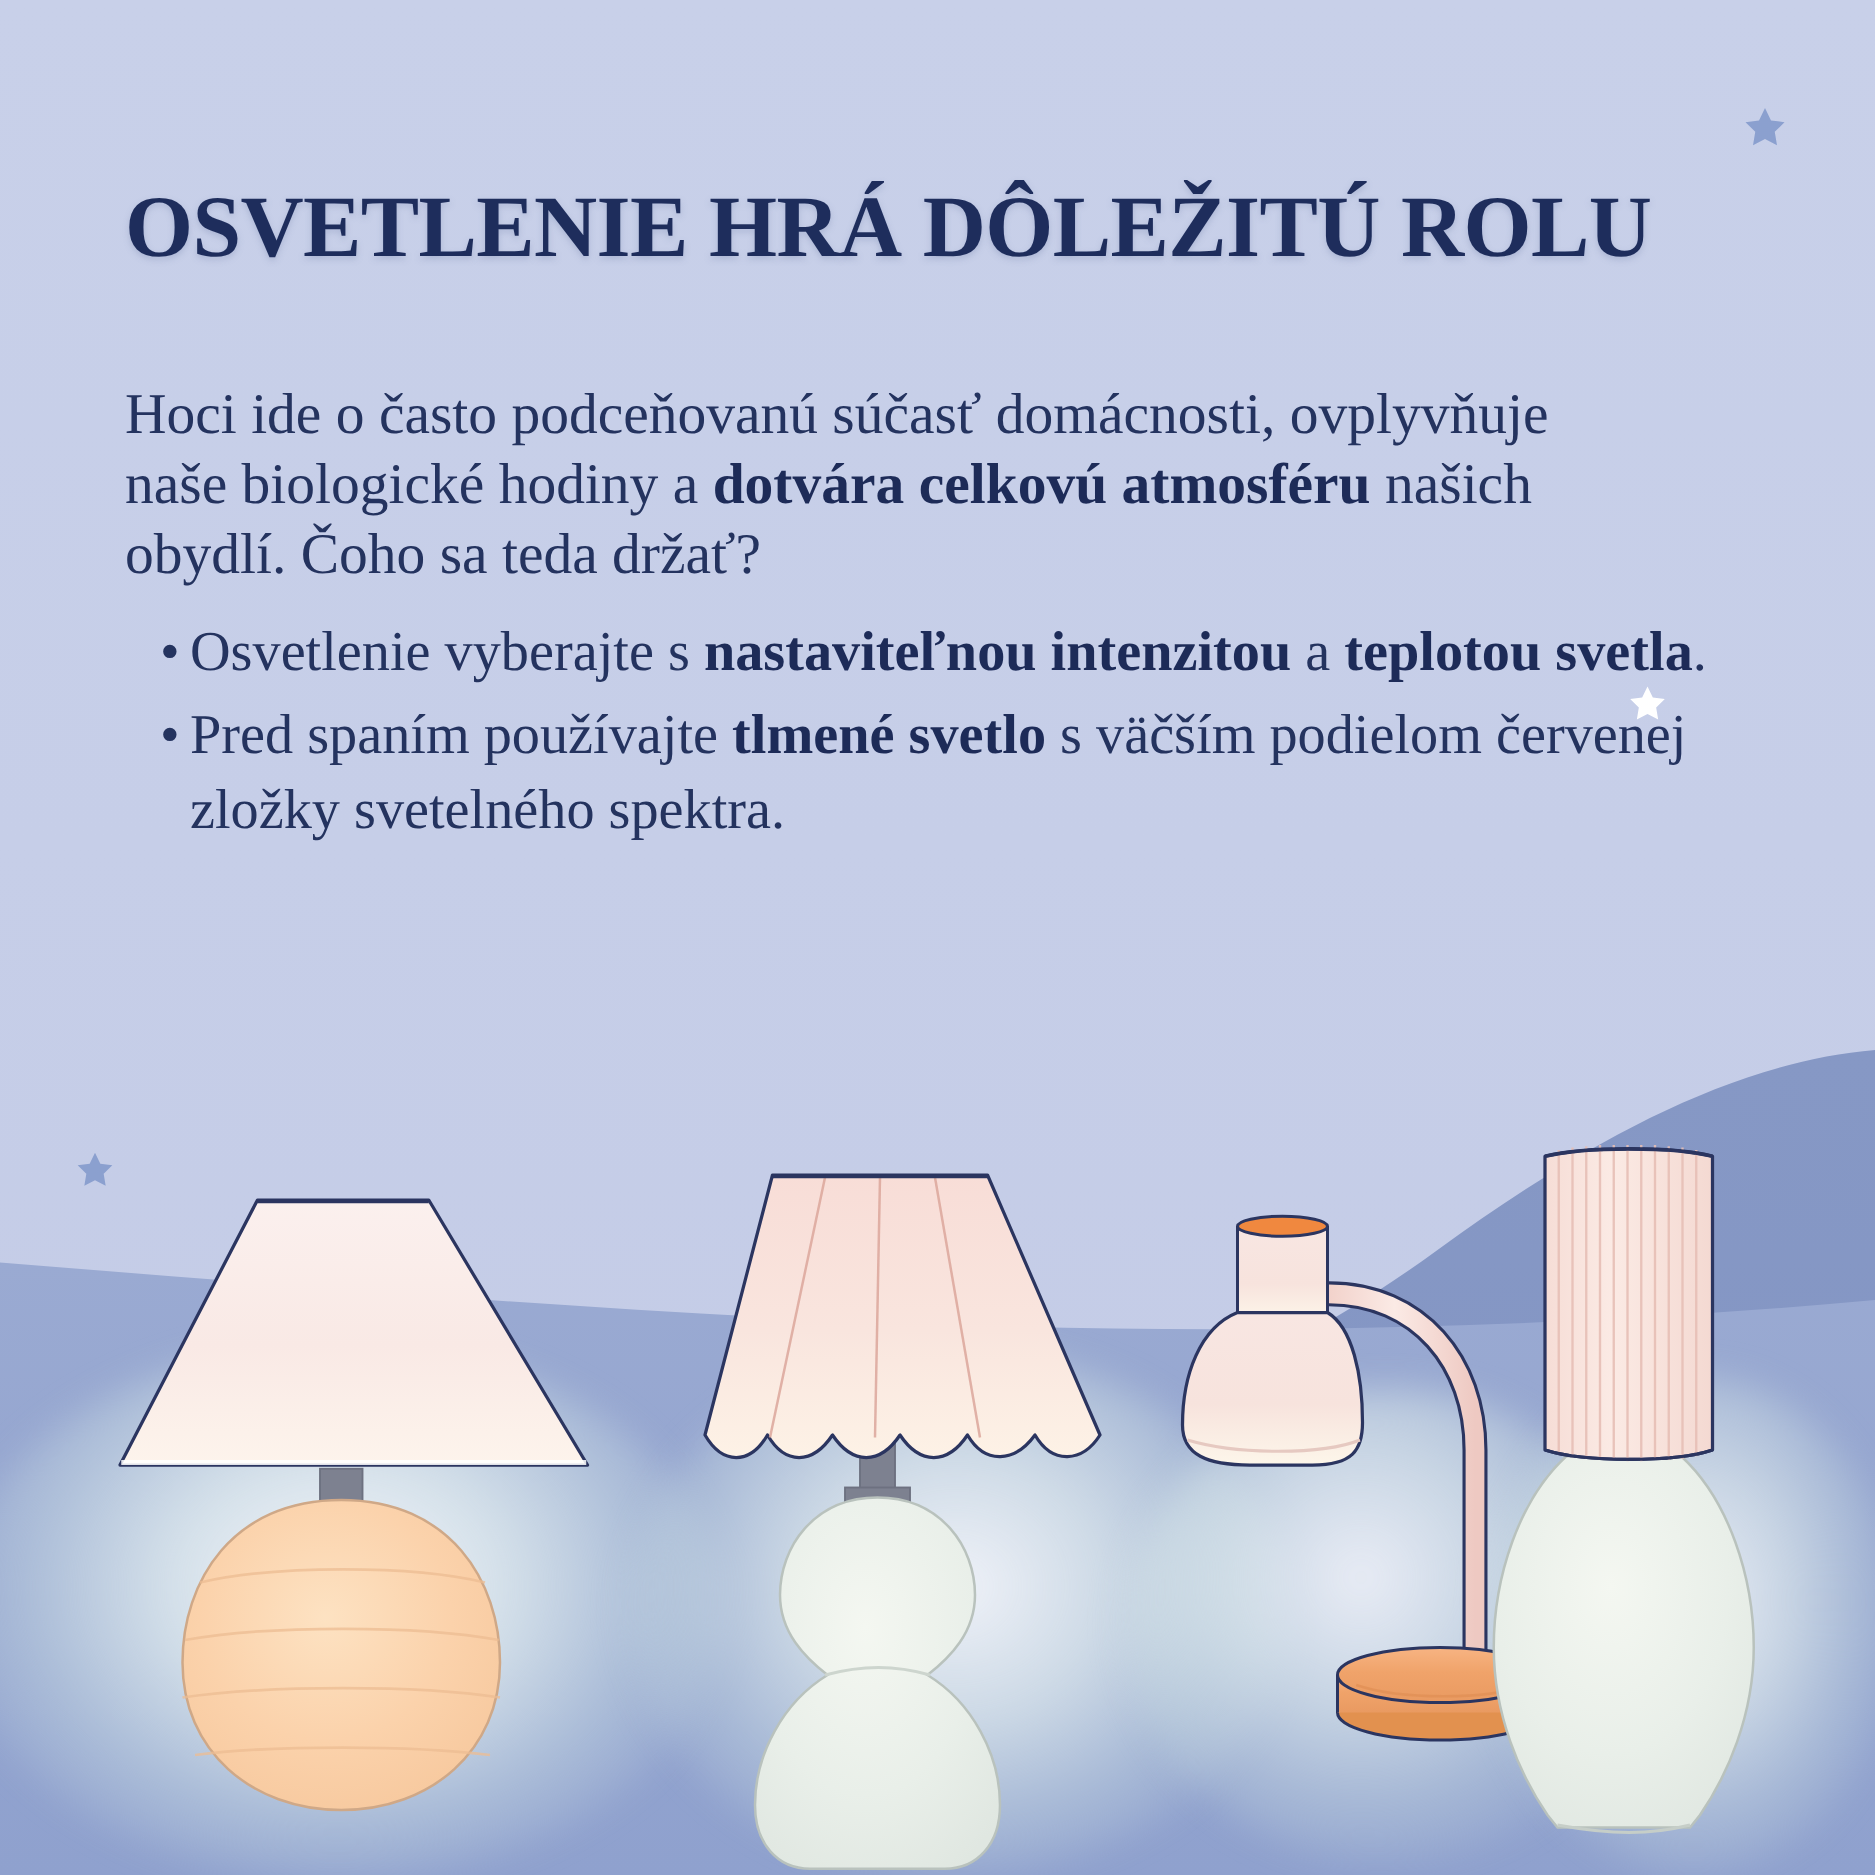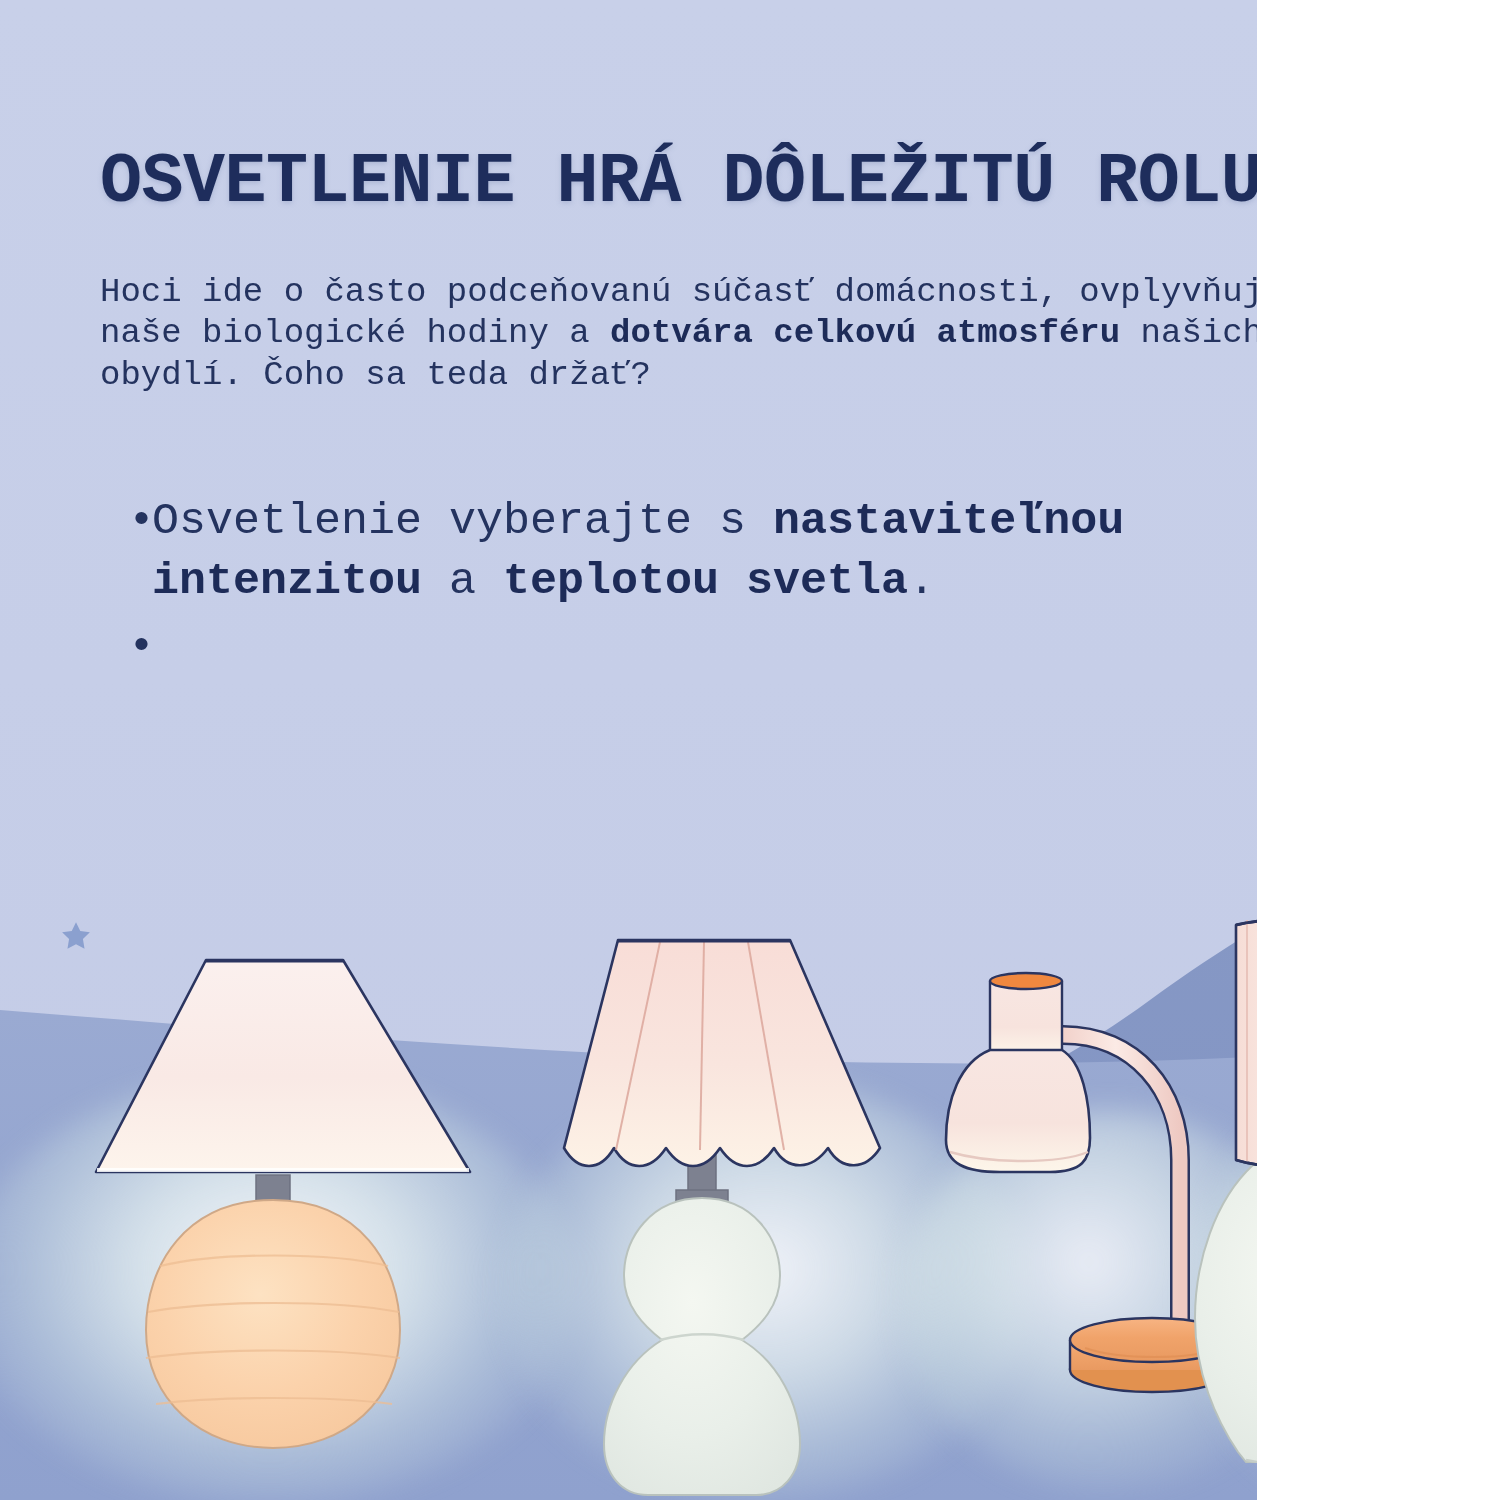--- a/index.html
+++ b/index.html
@@ -3,24 +3,24 @@
 <meta charset="utf-8">
 <title>Osvetlenie hrá dôležitú rolu</title>
 <style>
   html, body {
     margin: 0;
     padding: 0;
     background: #ffffff;
   }
   #poster {
     position: relative;
-    width: 1257px;
+    width: 1500px;
     height: 1500px;
     overflow: hidden;
-    font-family: Liberation Mono, monospace;
+    font-family: Liberation Serif, serif;
     background: #c6cee8;
     user-select: none;
   }
 
   
   .bg-sky {
     position: absolute;
     inset: 0;
     background: linear-gradient(180deg, #c8d0e9 0%, #c6cee8 45%, #c3cbe6 100%);
   }
@@ -53,24 +53,24 @@
     font-size: 70px;
     font-weight: 700;
     letter-spacing: -0.5px;
     line-height: 1.0;
     color: #1e2d5c;
     text-shadow: 0 2px 5px rgba(120,135,175,0.35);
   }
   .lede {
     position: absolute;
     left: 100px;
-    top: 272px;
+    top: 303px;
     width: 1200px;
     margin: 0;
-    font-size: 34px;
+    font-size: 46px;
     line-height: 1.22;
     color: #24335f;
     font-weight: 400;
   }
   .lede b, .bullets b { font-weight: 700; color: #1d2b58; }
 
   .bullets {
     position: absolute;
     left: 126px;
     top: 492px;
@@ -187,21 +187,21 @@
 
   <div class="content">
     <h1 class="title">OSVETLENIE HRÁ DÔLEŽITÚ ROLU</h1>
     <p class="lede">Hoci ide o často podceňovanú súčasť domácnosti, ovplyvňuje naše biologické hodiny a <b>dotvára celkovú atmosféru</b> našich obydlí. Čoho sa teda držať?</p>
 
     <ul class="bullets">
       <li>
         <span class="dot">•</span><span>Osvetlenie vyberajte s <b>nastaviteľnou intenzitou</b> a <b>teplotou svetla</b>.</span>
       </li>
       <li>
-        <span class="dot">•</span>
+        <span class="dot">•</span><span>Pred spaním používajte <b>tlmené svetlo</b> s väčším podielom červenej zložky svetelného spektra.</span>
       </li>
     </ul>
   </div>
 
   <div class="glow glow-a"></div>
   <div class="glow glow-b"></div>
   <div class="glow glow-c"></div>
   <div class="glow glow-d"></div>
 
   <svg class="lamps" viewBox="0 0 1500 1500" aria-hidden="true">

